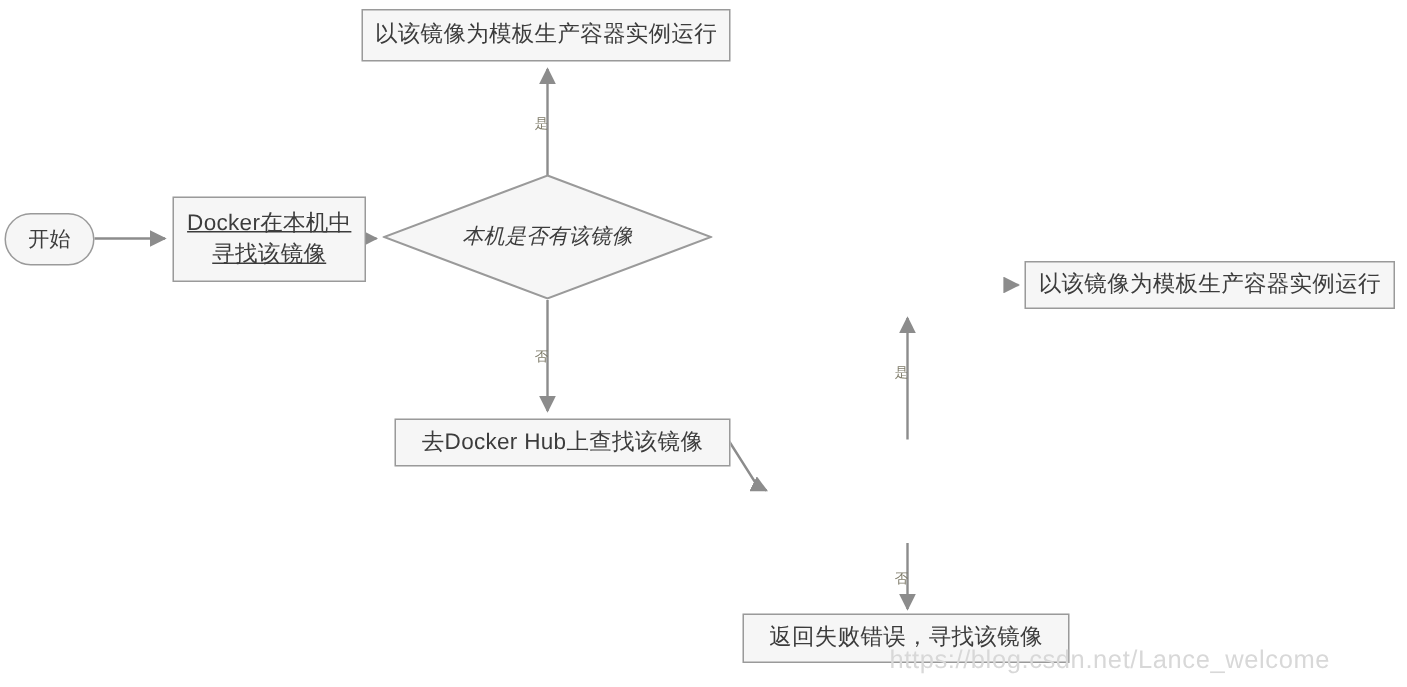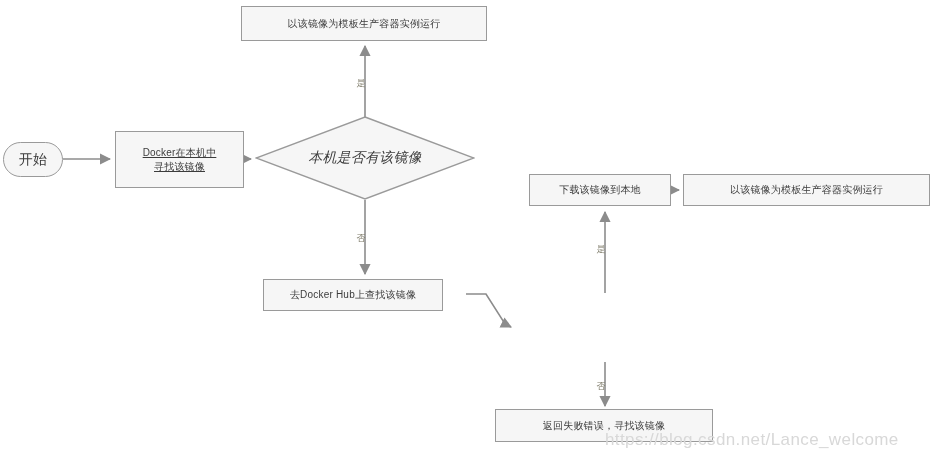--- a/index.html
+++ b/index.html
@@ -26,21 +26,21 @@
   .node {
     position: absolute;
     box-sizing: border-box;
     background: #f6f6f6;
     border: 1px solid #9a9a9a;
     color: #3c3c3c;
     display: flex;
     align-items: center;
     justify-content: center;
     text-align: center;
-    font-size: 10px;
+    font-size: 15px;
     line-height: 1.35;
     letter-spacing: 0.2px;
     white-space: pre-line;
   }
   .node.terminator {
     border-radius: 18px;
   }
   .diamond-wrap {
     position: absolute;
   }
@@ -72,21 +72,20 @@
     white-space: nowrap;
     transform: translate(-50%, -50%);
   }
   .watermark {
     position: absolute;
     color: #d8d8d8;
     font-size: 17px;
     letter-spacing: 0.4px;
     white-space: nowrap;
     user-select: none;
-    margin-left: 12px;
   }
 </style>
 </head>
 <body>
 
 <div id="canvas">
 
   <svg id="edges" viewBox="0 0 938 458" xmlns="http://www.w3.org/2000/svg">
     <defs>
       <marker id="arrow" viewBox="0 0 10 10" refX="9" refY="5" markerWidth="7" markerHeight="7" orient="auto-start-reverse">
@@ -124,28 +123,25 @@
     <svg width="220" height="84" viewBox="0 0 220 84" xmlns="http://www.w3.org/2000/svg">
       <polygon points="110,1 219,42 110,83 1,42" fill="#f6f6f6" stroke="#9a9a9a" stroke-width="1.4"></polygon>
     </svg>
     <div class="diamond-label">本机是否有该镜像</div>
   </div>
 
   <div class="node" style="left:241px; top:6px; width:246px; height:35px;">
     <span>以该镜像为模板生产容器实例运行</span>
   </div>
 
-  <div class="node" style="left:263px; top:279px; width:180px; height:32px;justify-content:center;">
+  <div class="node" style="left:263px; top:279px; width:224px; height:32px;justify-content:center;">
     <span>去Docker Hub上查找该镜像</span>
   </div>
 
 
-  <div class="node" style="left:529px; top:174px; width:142px; height:32px;">
-    <span>下载该镜像到本地</span>
-  </div>
 
   <div class="node" style="left:683px; top:174px; width:247px; height:32px;">
     <span>以该镜像为模板生产容器实例运行</span>
   </div>
 
   <div class="node" style="left:495px; top:409px; width:218px; height:33px;">
     <span>返回失败错误，寻找该镜像</span>
   </div>
 
   <div class="edge-label" style="left:361px; top:83px;">是</div>

